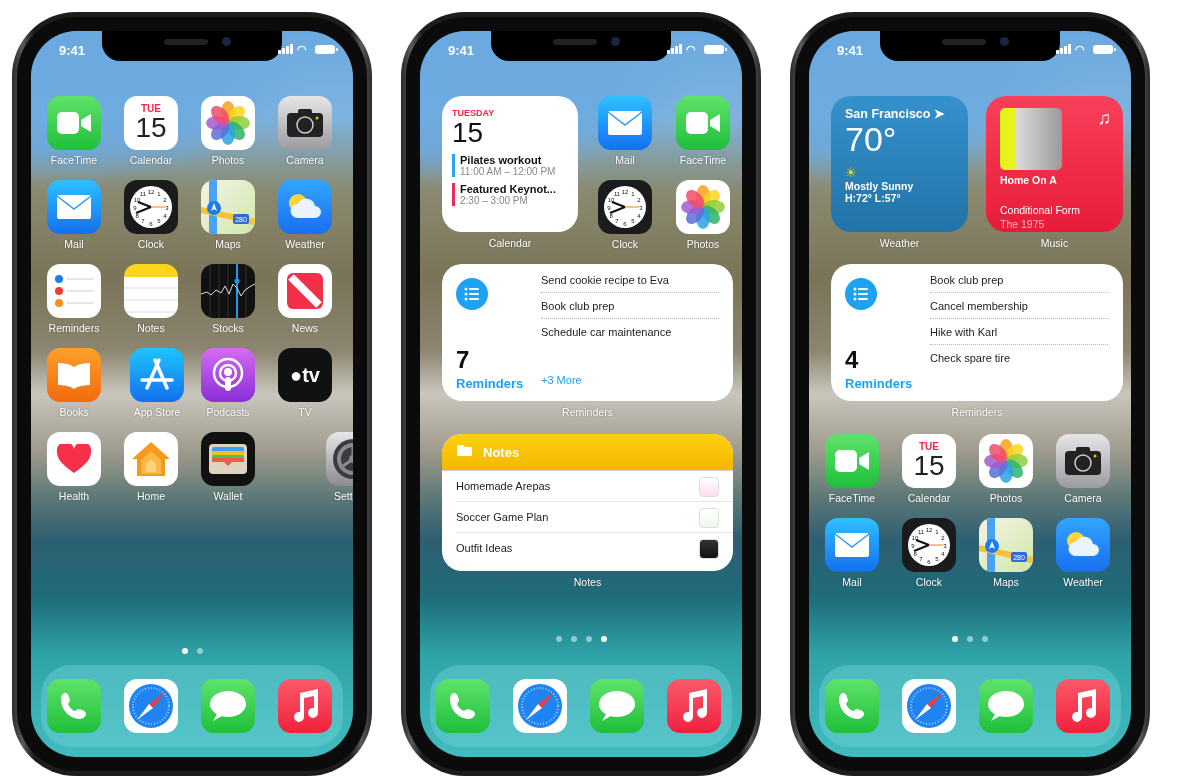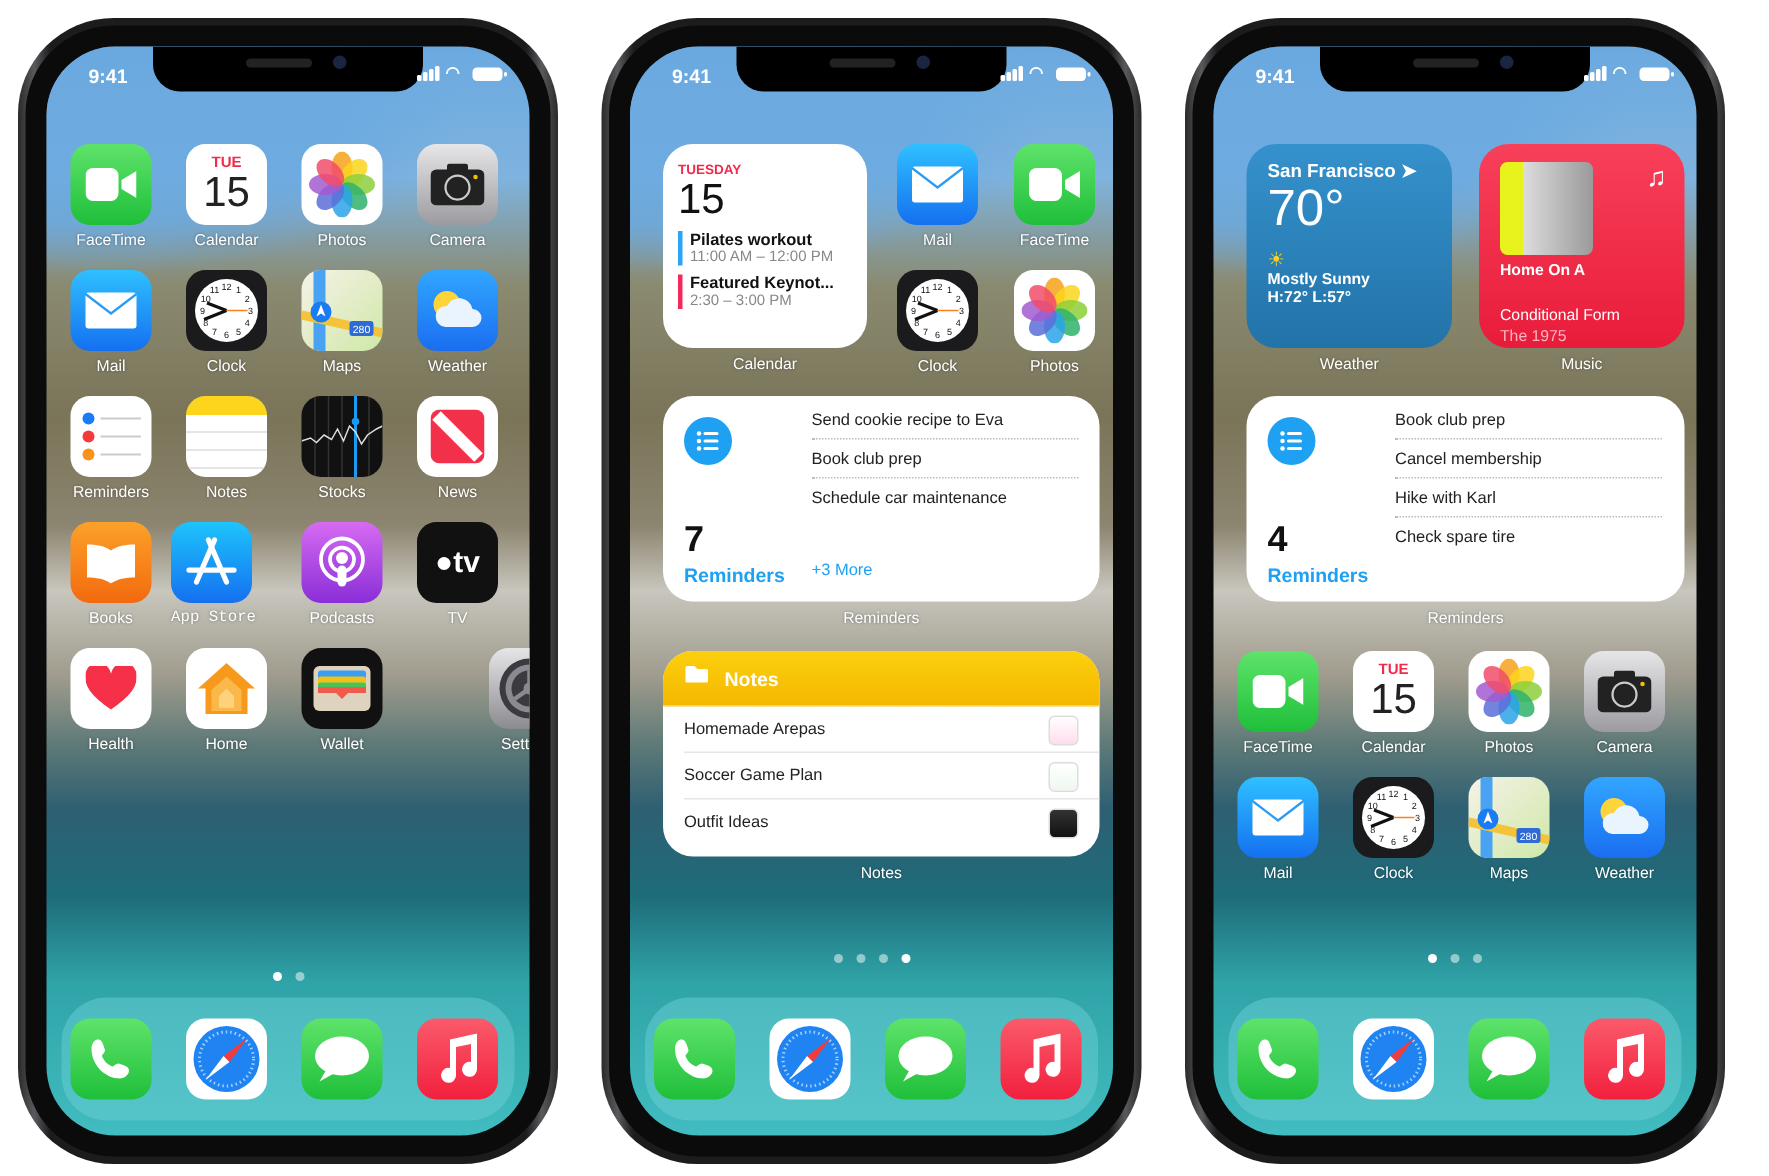--- a/index.html
+++ b/index.html
@@ -211,21 +211,21 @@
             <div class="lbl">News</div>
           </div>
           <div class="app" style="left: 16px; top: 317px;">
             <div class="ic" style="background:linear-gradient(#fca12a,#f26a0e)">
               <svg width="36" height="28" viewBox="0 0 36 28">
                 <path d="M2 2c6 0 12 1 16 4v22C14 25 8 24 2 24z M34 2c-6 0-12 1-16 4v22c4-3 10-4 16-4z" fill="#fff"></path>
               </svg>
             </div>
             <div class="lbl">Books</div>
           </div>
-          <div class="app" style="left: 83px; top: 317px; font-family: Liberation Mono, monospace;">
+          <div class="app" style="left: 99px; top: 317px;">
             <div class="ic" style="background:linear-gradient(#1ec4fc,#1470f0)">
               <svg width="36" height="34" viewBox="0 0 36 34">
                 <g stroke="#fff" stroke-width="3.5" stroke-linecap="round">
                   <line x1="20" y1="2" x2="8" y2="30"></line>
                   <line x1="16" y1="2" x2="28" y2="30"></line>
                   <line x1="3" y1="22" x2="33" y2="22"></line>
                 </g>
               </svg>
             </div>
             <div class="lbl">App Store</div>

